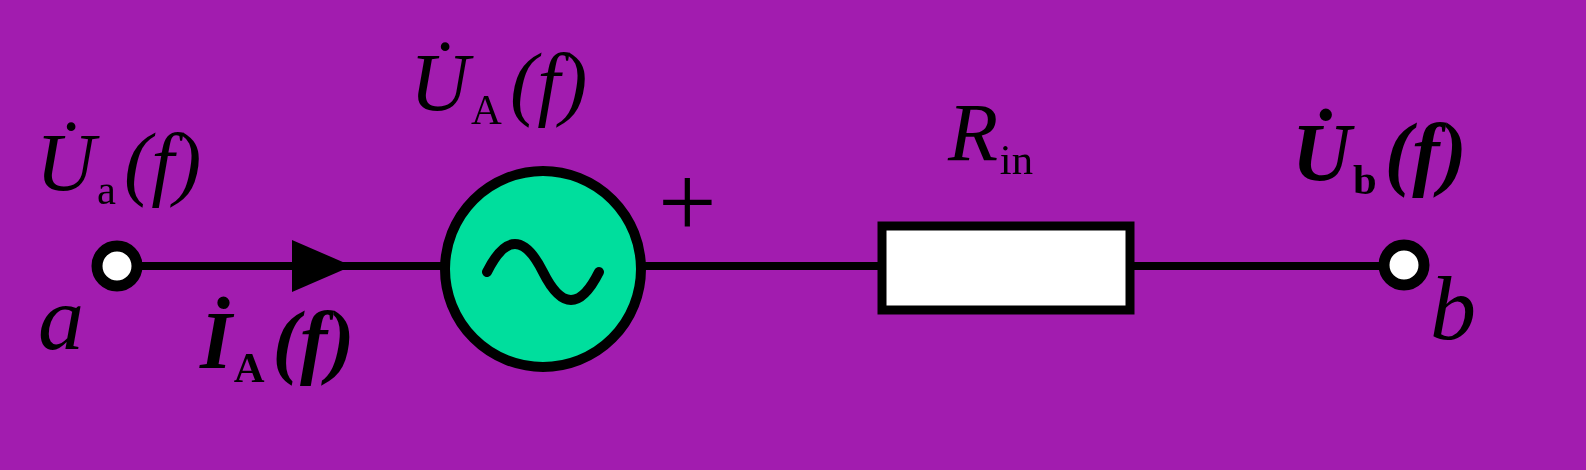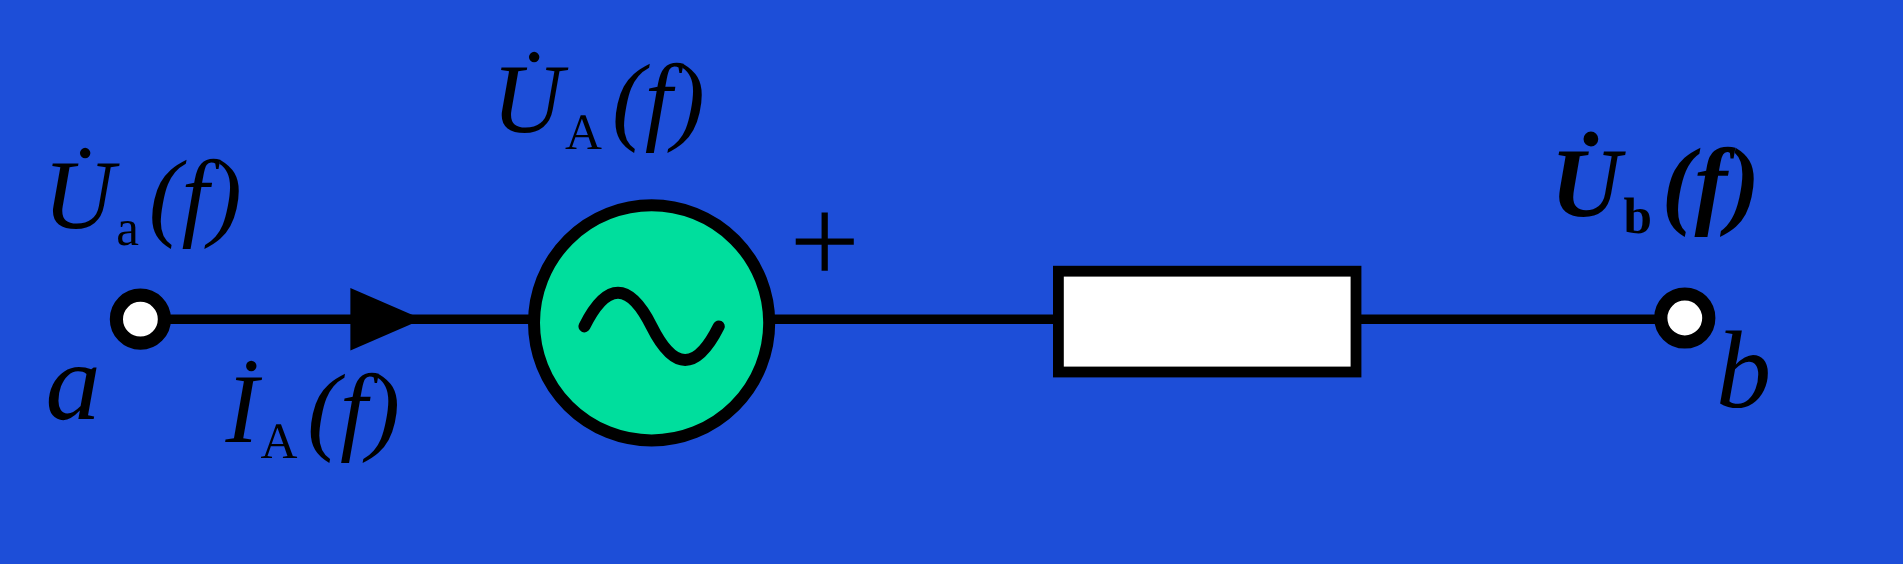--- a/index.html
+++ b/index.html
@@ -4,21 +4,21 @@
 <style>
   html, body {
     margin: 0;
     padding: 0;
     background: #ffffff;
   }
   .stage {
     position: relative;
     width: 1586px;
     height: 470px;
-    background: #1d4ed8;
+    background: #a21caf;
     overflow: hidden;
     font-family: "Liberation Serif", "DejaVu Serif", serif;
     text-align: center;
   }
   .stage svg {
     position: absolute;
     left: 0;
     top: 0;
   }
   .lbl {
@@ -68,30 +68,33 @@
 
     <circle cx="1404" cy="265" r="20" fill="#ffffff" stroke="#000000" stroke-width="11"></circle>
   </svg>
 
   <div class="lbl big" style="left:36px; top:122px;">
     <span>U̇</span><span class="sub">a</span><span class="arg">(f)</span>
   </div>
 
   <div class="lbl term" style="left:38px; top:272px;">a</div>
 
-  <div class="lbl big" style="left:188px; top:300px;">
+  <div class="lbl big" style="left:200px; top:300px;font-weight:bold;">
     <span>İ</span><span class="sub">A</span><span class="arg">(f)</span>
   </div>
 
   <div class="lbl big" style="left:410px; top:42px;">
     <span>U̇</span><span class="sub">A</span><span class="arg">(f)</span>
   </div>
 
   <div class="lbl plus" style="left:658px; top:150px;">+</div>
 
+  <div class="lbl big" style="left:948px; top:92px;">
+    <span>R</span><span class="sub">in</span>
+  </div>
 
   <div class="lbl big" style="left:1292px; top:112px;font-weight:bold;">
     <span>U̇</span><span class="sub">b</span><span class="arg">(f)</span>
   </div>
 
   <div class="lbl term" style="left:1430px; top:262px;">b</div>
 
 </div>
 
 </body></html>

